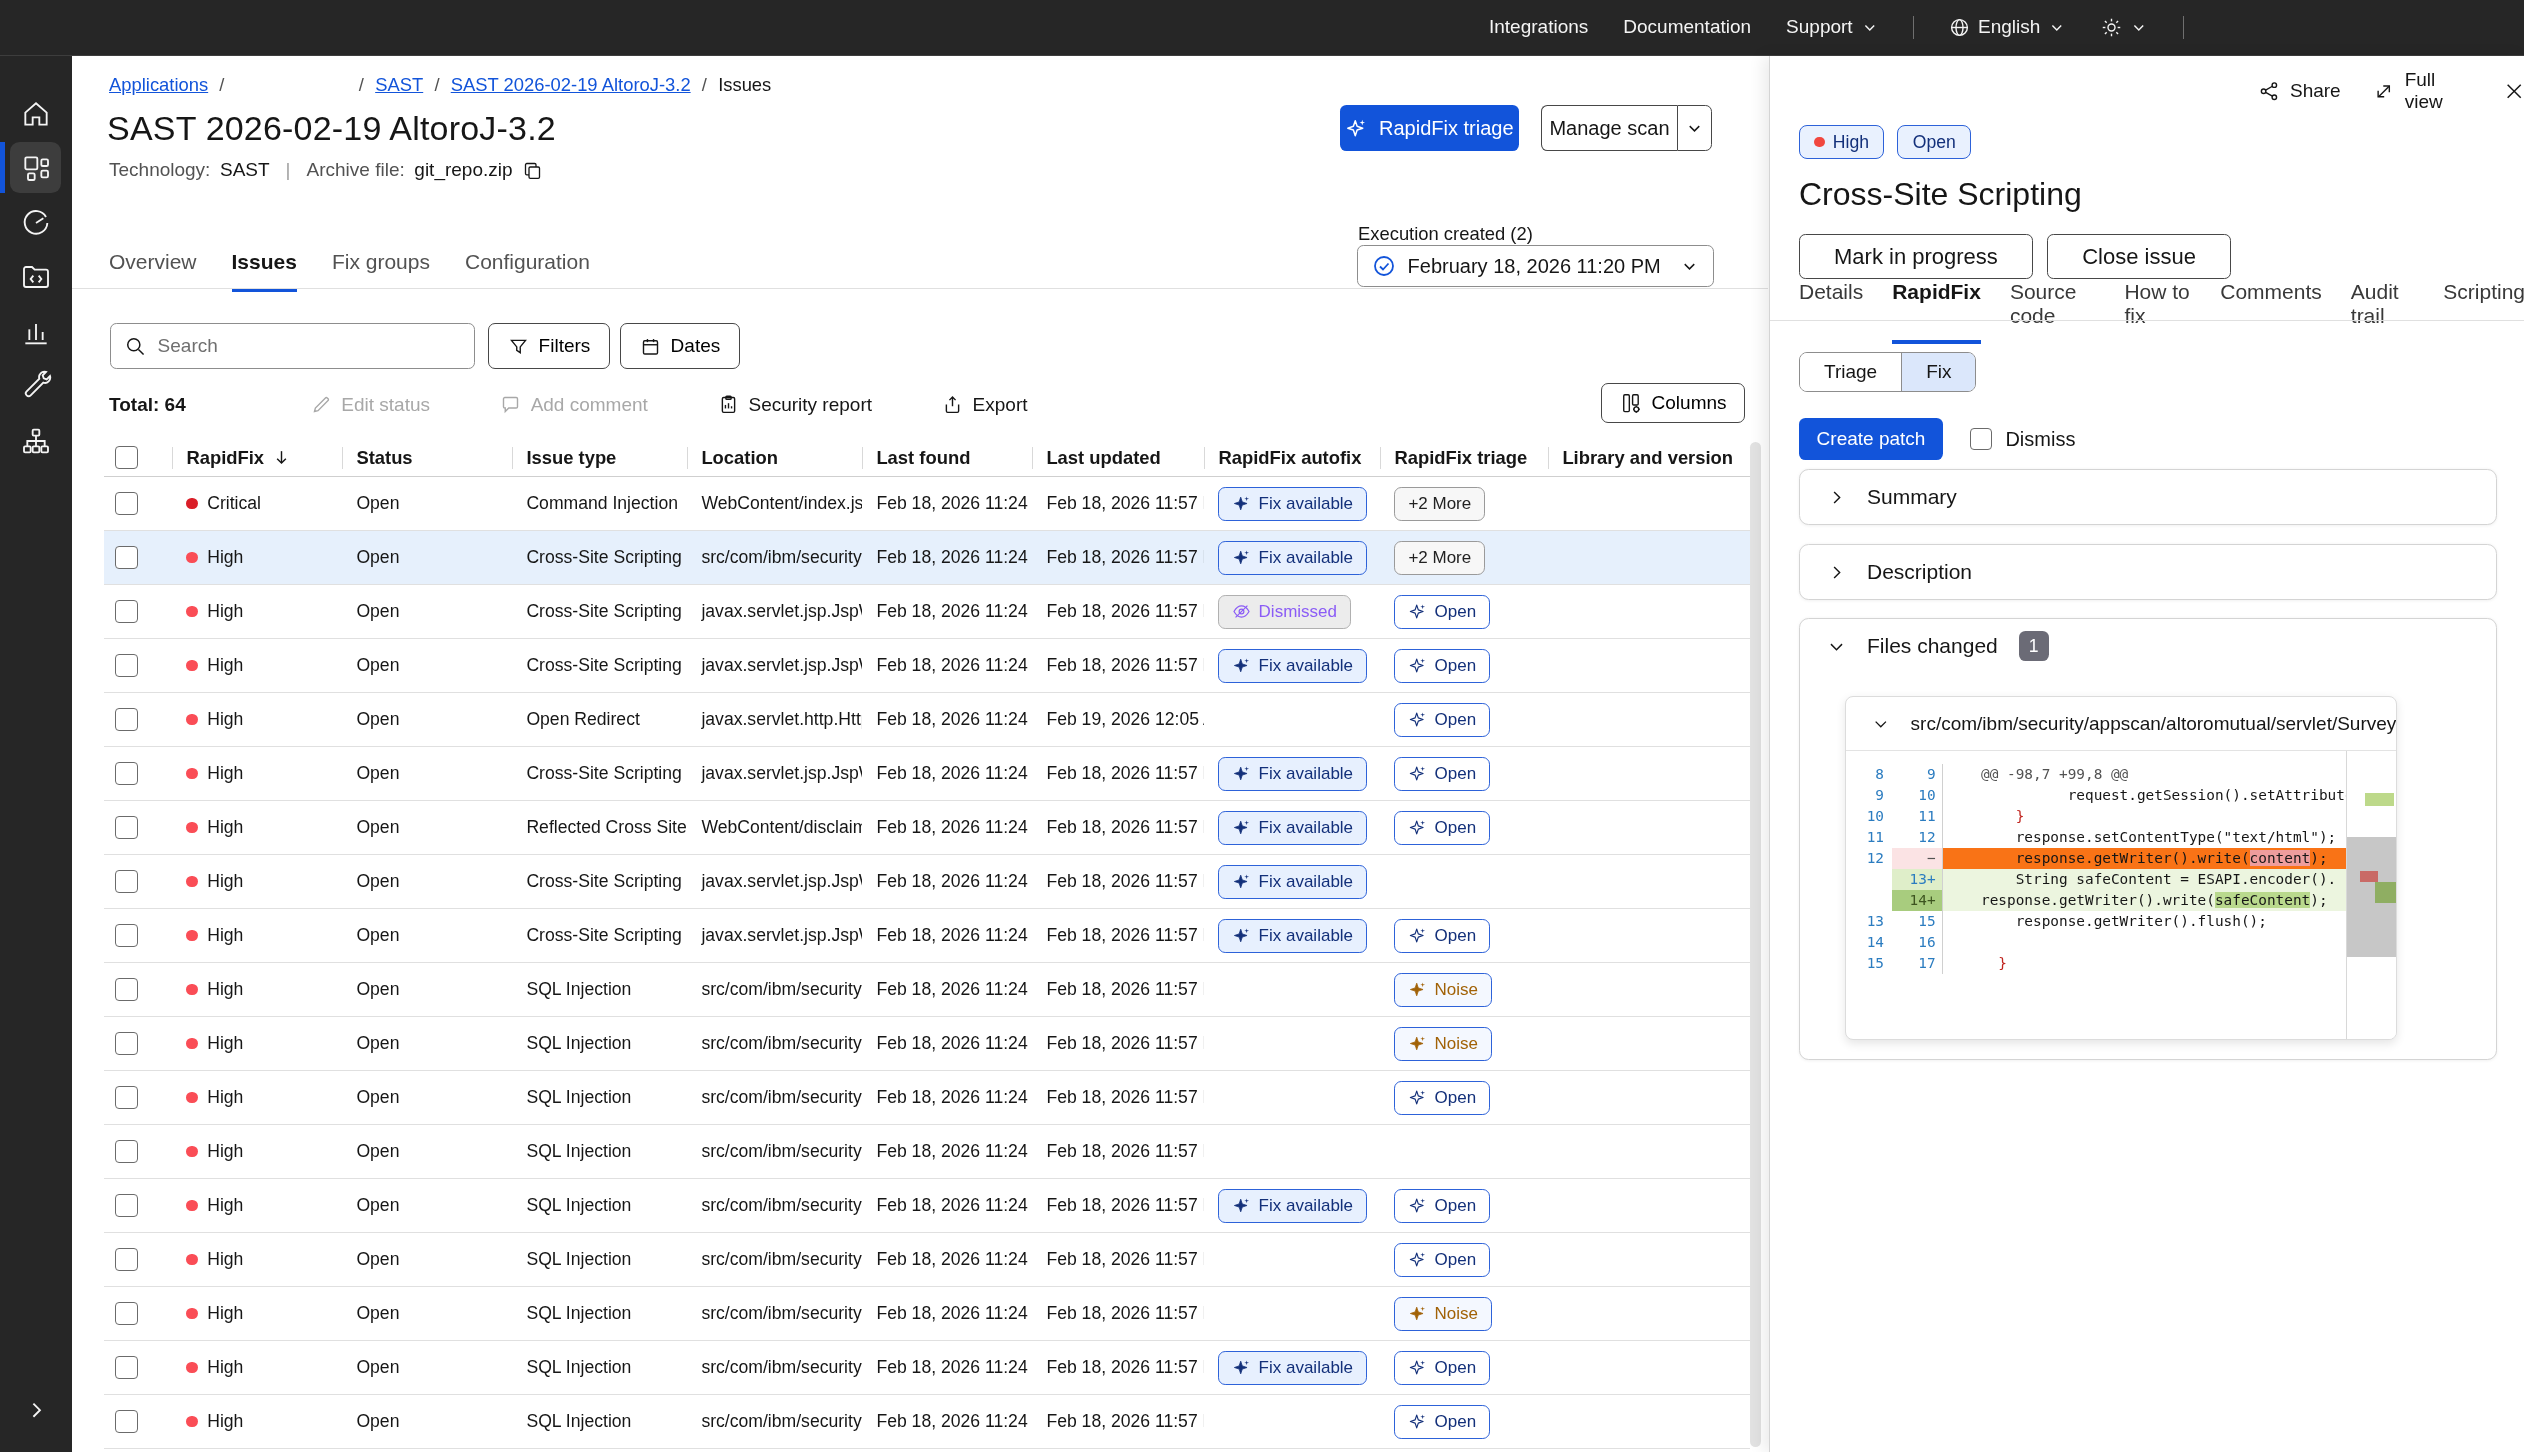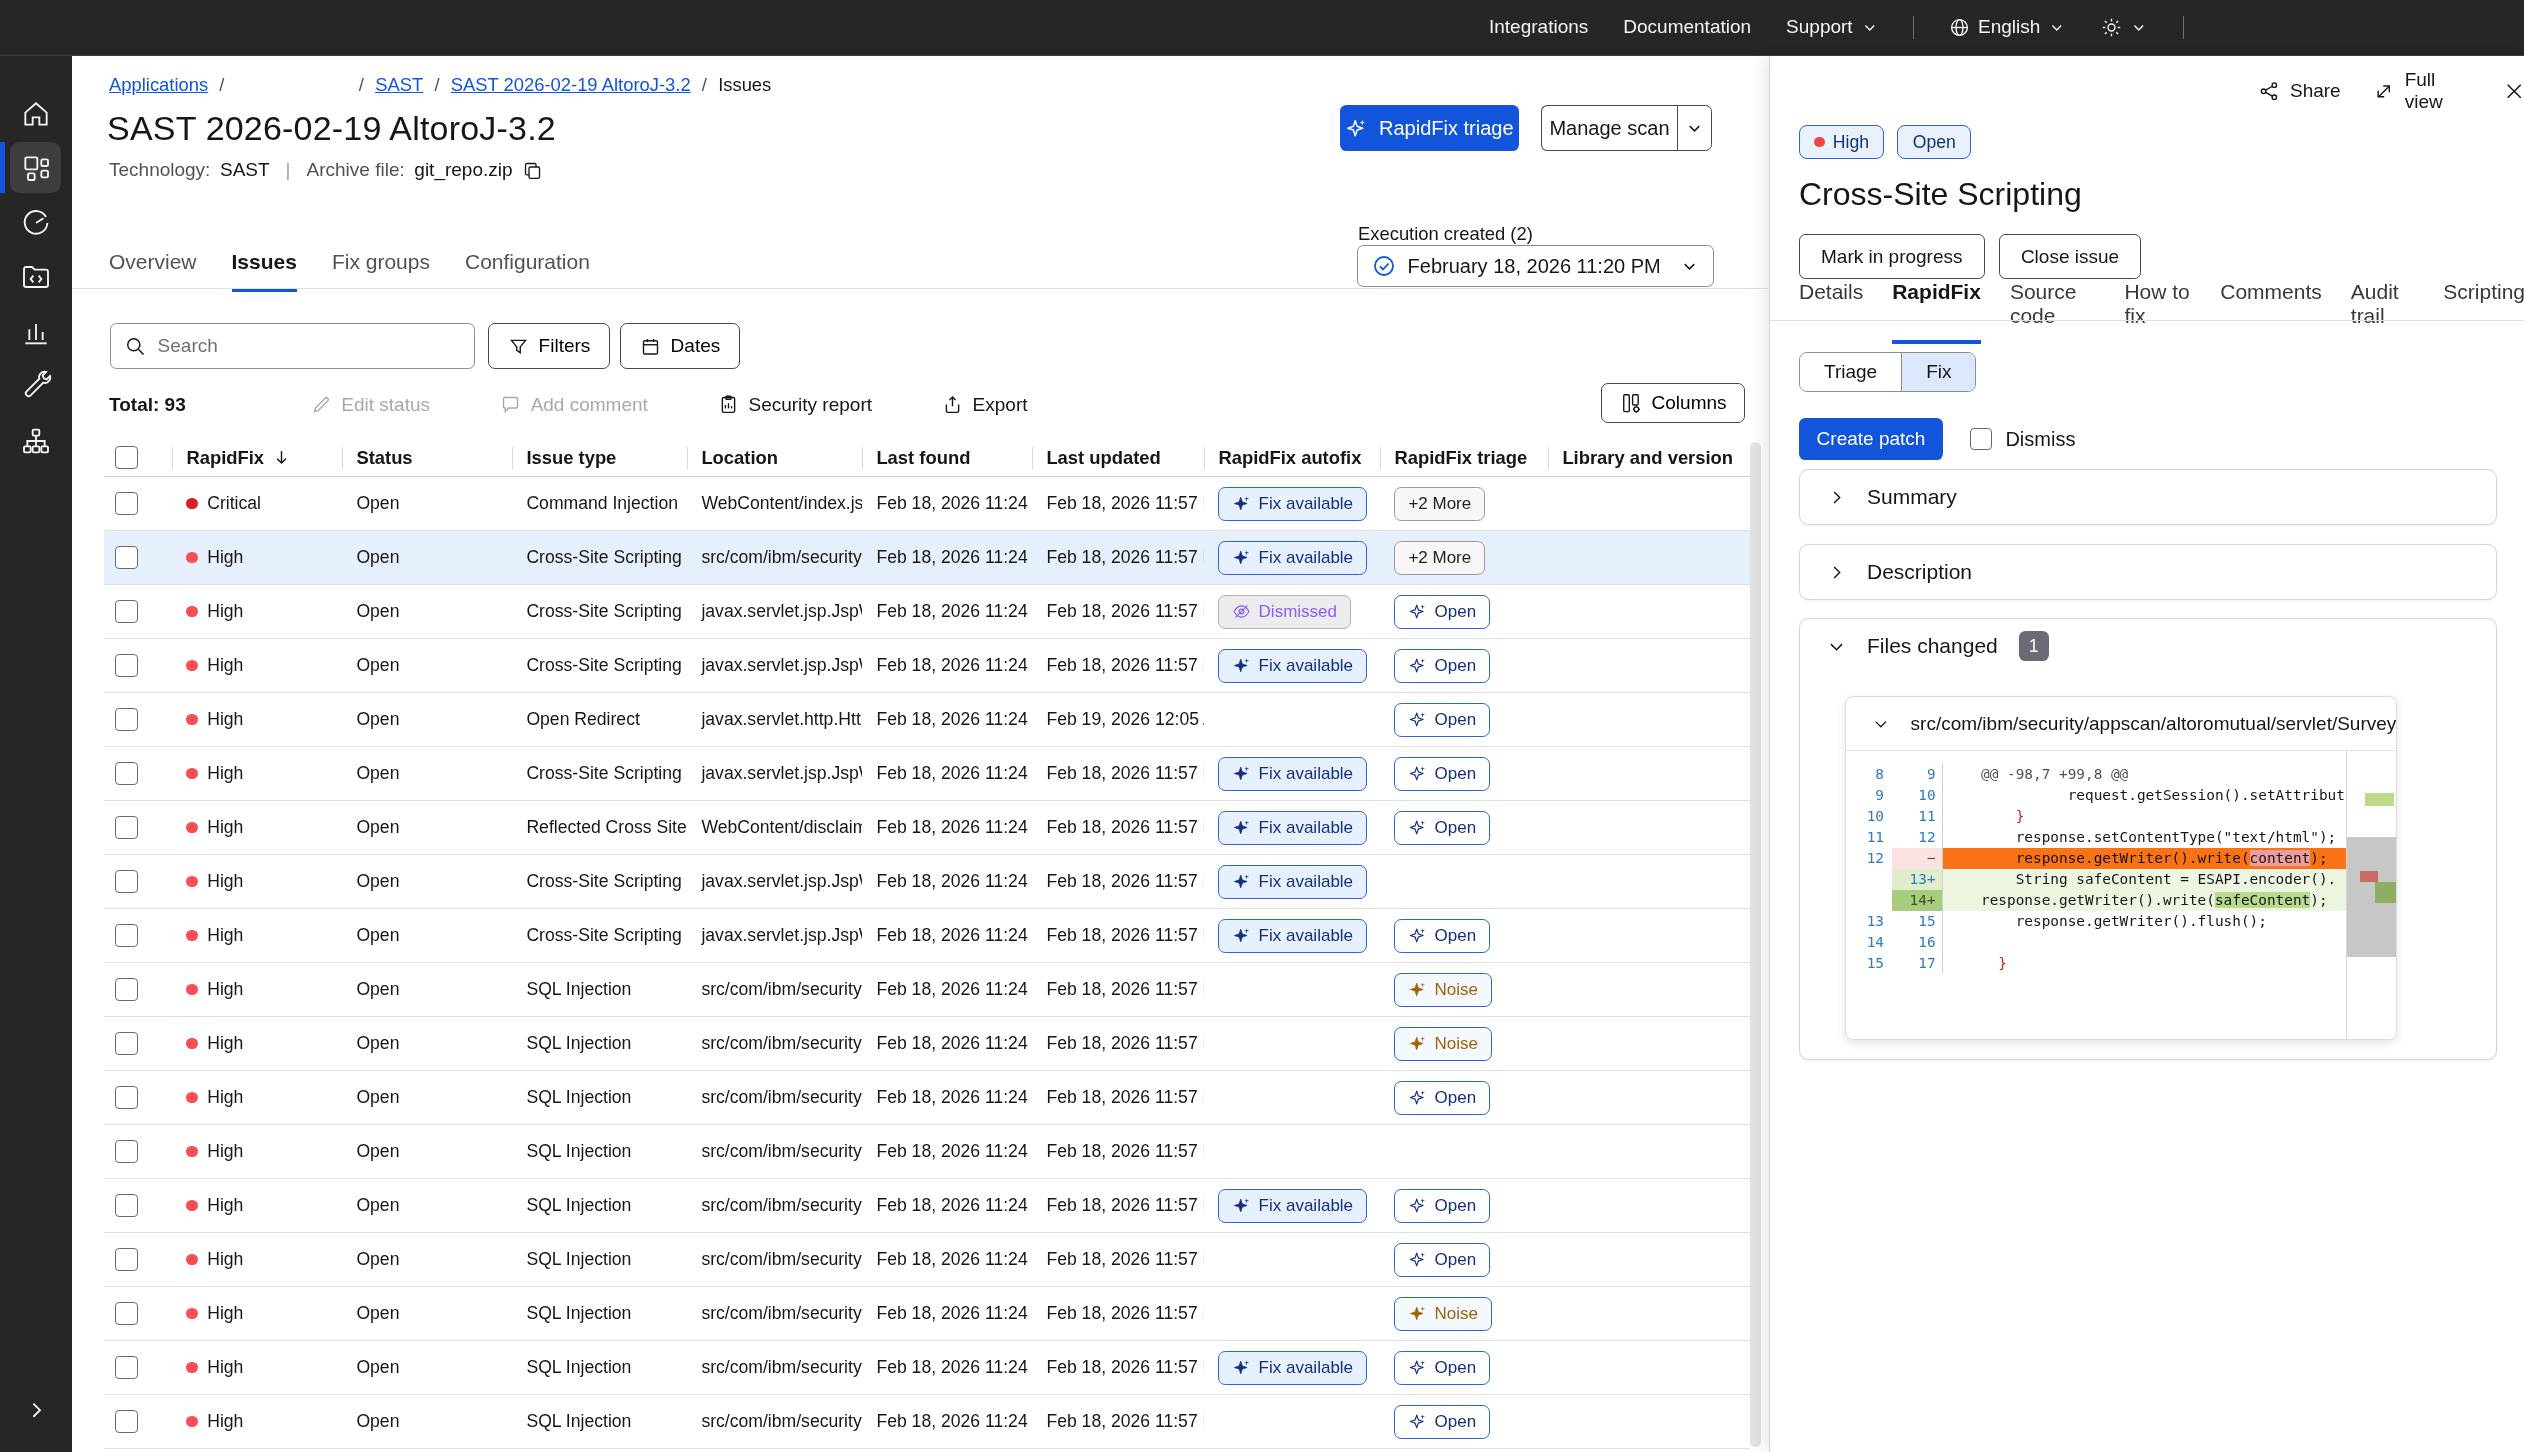--- a/index.html
+++ b/index.html
@@ -115,21 +115,21 @@
     border-left:0.8px solid #d4d4d4; box-shadow:-6.4px 0 14.4px rgba(0,0,0,.08); }
   .p-abs { position:absolute; }
   #panel-actions { left:488px; top:13px; display:flex; align-items:center; gap:32px; font-size:19px; }
   .pact { display:flex; align-items:center; gap:9.6px; cursor:pointer; }
   #badges { left:29px; top:69px; display:flex; gap:13px; }
   .badge { display:inline-flex; align-items:center; gap:8px; height:34px; padding:0 14.4px;
     border-radius:8px; border:1.2px solid #2d62d9; background:#e9f1fe; font-size:17.6px; color:#13307a; }
   .badge .dot { width:10.4px; height:10.4px; background:#f1473f; }
   #panel-title { left:29px; top:120px; font-size:32px; font-weight:400; }
   #panel-btns { left:29px; top:178px; display:flex; gap:14.4px; }
-  #panel-btns .btn-outline { height:45px; padding:0 21px; font-size:19px; border-radius:6.4px; }
+  #panel-btns .btn-outline { height:45px; padding:0 34px; font-size:22px; border-radius:6.4px; }
   #panel-tabs { left:29px; top:224px; display:flex; gap:29px; font-size:21px; color:#393939; }
   #panel-tabs .tab { padding-bottom:16px; }
   #panel-tabs-divider { left:0; top:264px; width:756px; height:0.8px; background:#e0e0e0; }
 
   #segmented { left:29px; top:296px; display:flex; height:40px; border:0.8px solid #8d8d8d;
     border-radius:8px; overflow:hidden; font-size:19px; }
   .seg { padding:0 24px; display:flex; align-items:center; cursor:pointer; background:#fff; }
   .seg.selected { background:#dbe7fb; border-left:0.8px solid #8d8d8d; }
   #createpatch-row { left:29px; top:362px; display:flex; align-items:center; gap:27px; }
   #createpatch-btn { width:144px; height:42px; font-size:19px; }
@@ -381,21 +381,21 @@
           <rect x="4" y="5.5" width="16" height="15" rx="1.5"></rect>
           <line x1="4" y1="10" x2="20" y2="10"></line>
           <line x1="8.5" y1="3.5" x2="8.5" y2="7"></line>
           <line x1="15.5" y1="3.5" x2="15.5" y2="7"></line>
         </svg>
       </span>
     <span>Dates</span>
   </button>
 
   <div id="toolbar" class="abs">
-    <span style="font-weight:700;">Total: 93</span>
+    <span style="font-weight:700;">Total: 64</span>
     <span class="tool disabled" style="margin-left:125px;">
       <span>
           <svg width="21" height="21" viewBox="0 0 24 24" fill="none" stroke="#a8a8a8" stroke-width="1.6">
             <path d="M4 20 L5 16 L16.5 4.5 a1.4 1.4 0 0 1 2 0 l1 1 a1.4 1.4 0 0 1 0 2 L8 19 Z"></path>
           </svg>
         </span>
       <span>Edit status</span>
     </span>
     <span class="tool disabled" style="margin-left:70px;">
       <span>

